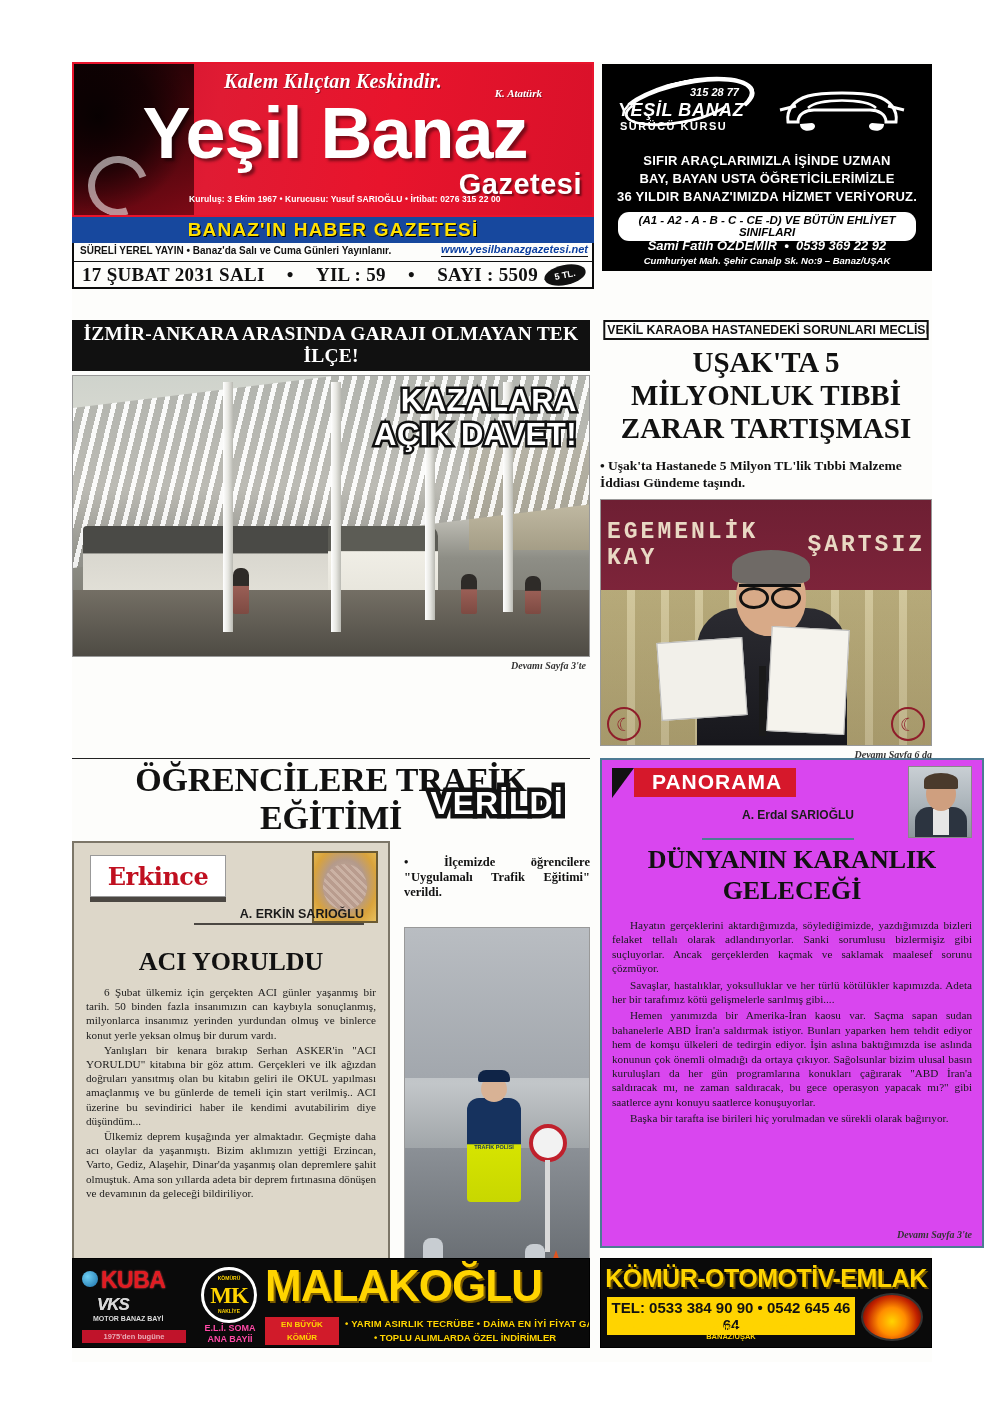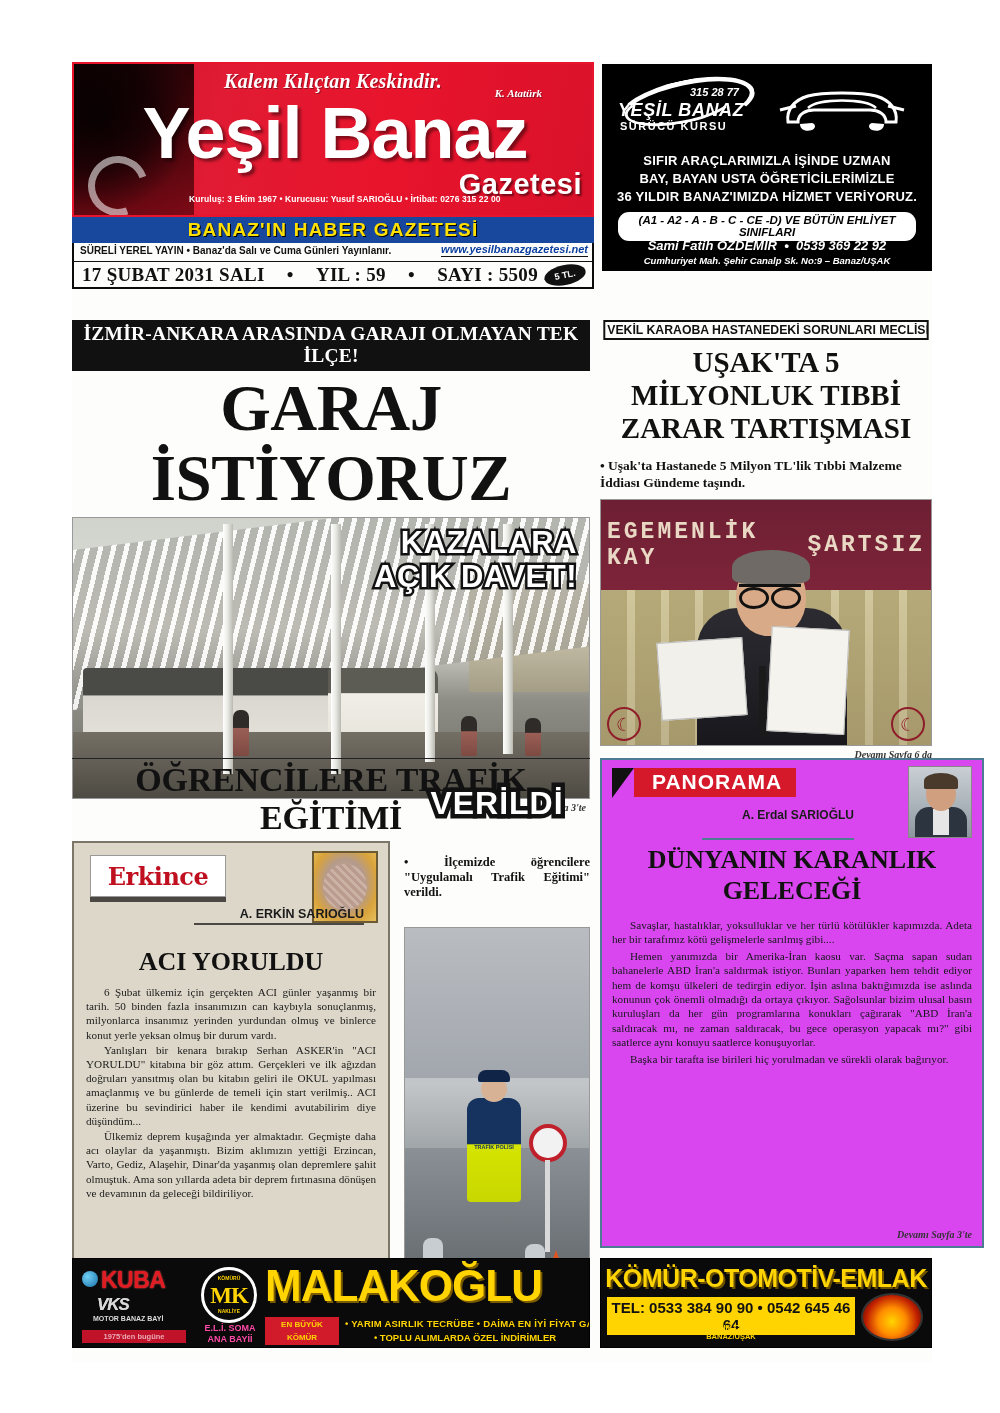--- a/index.html
+++ b/index.html
@@ -827,21 +827,20 @@
       <div class="ad-d-person">
         <span>Sami Fatih ÖZDEMİR</span>
         &nbsp;<span>•</span>&nbsp;
         <span>0539 369 22 92</span>
       </div>
       <div class="ad-d-addr">Cumhuriyet Mah. Şehir Canalp Sk. No:9 – Banaz/UŞAK</div>
     </div>
 
     <div class="lead">
       <div class="kicker-bar">İZMİR-ANKARA ARASINDA GARAJI OLMAYAN TEK İLÇE!</div>
-      <div class="lead-head">GARAJ İSTİYORUZ</div>
       <div class="lead-photo">
         <div class="lp-sky"></div>
         <div class="lp-roof"></div>
         <div class="lp-bus"></div>
         <div class="lp-bus2"></div>
         <div class="lp-ground"></div>
         <div class="lp-beam" style="left:150px"></div>
         <div class="lp-beam" style="left:258px"></div>
         <div class="lp-beam" style="left:352px;height:238px"></div>
         <div class="lp-beam" style="left:430px;height:230px"></div>
@@ -935,20 +934,21 @@
         <div class="pan-photo-shirt"></div>
         <div class="pan-photo-head"></div>
         <div class="pan-photo-hair"></div>
       </div>
       <div class="pan-author">A. Erdal SARIOĞLU</div>
       <div class="pan-title">
         <div>DÜNYANIN KARANLIK</div>
         <div>GELECEĞİ</div>
       </div>
       <div class="pan-text">
+        <p>Hayatın gerçeklerini aktardığımızda, söylediğimizde, yazdığımızda bizleri felaket tellalı olarak adlandırıyorlar. Sanki sorumlusu bizlermişiz gibi suçluyorlar. Ancak gerçeklerden kaçmak ve saklamak maalesef sorunu çözmüyor.</p>
         <p>Savaşlar, hastalıklar, yoksulluklar ve her türlü kötülükler kapımızda. Adeta her bir tarafımız kötü gelişmelerle sarılmış gibi....</p>
         <p>Hemen yanımızda bir Amerika-İran kaosu var. Saçma sapan sudan bahanelerle ABD İran'a saldırmak istiyor. Bunları yaparken hem tehdit ediyor hem de komşu ülkeleri de tedirgin ediyor. İşin aslına baktığımızda ise aslında konunun çok önemli olmadığı da ortaya çıkıyor. Sağolsunlar bizim ulusal basın kuruluşları da her gün programlarına konukları çağırarak "ABD İran'a saldıracak mı, ne zaman saldıracak, bu gece operasyon yapacak mı?" gibi saatlerce aynı konuyu saatlerce konuşuyorlar.</p>
         <p>Başka bir tarafta ise birileri hiç yorulmadan ve sürekli olarak bağırıyor.</p>
       </div>
       <div class="pan-cont">Devamı Sayfa 3'te</div>
     </div>
 
     <div class="ad-bottom-left">
       <div class="kuba-cell">
         <div class="kuba-globe"></div>

